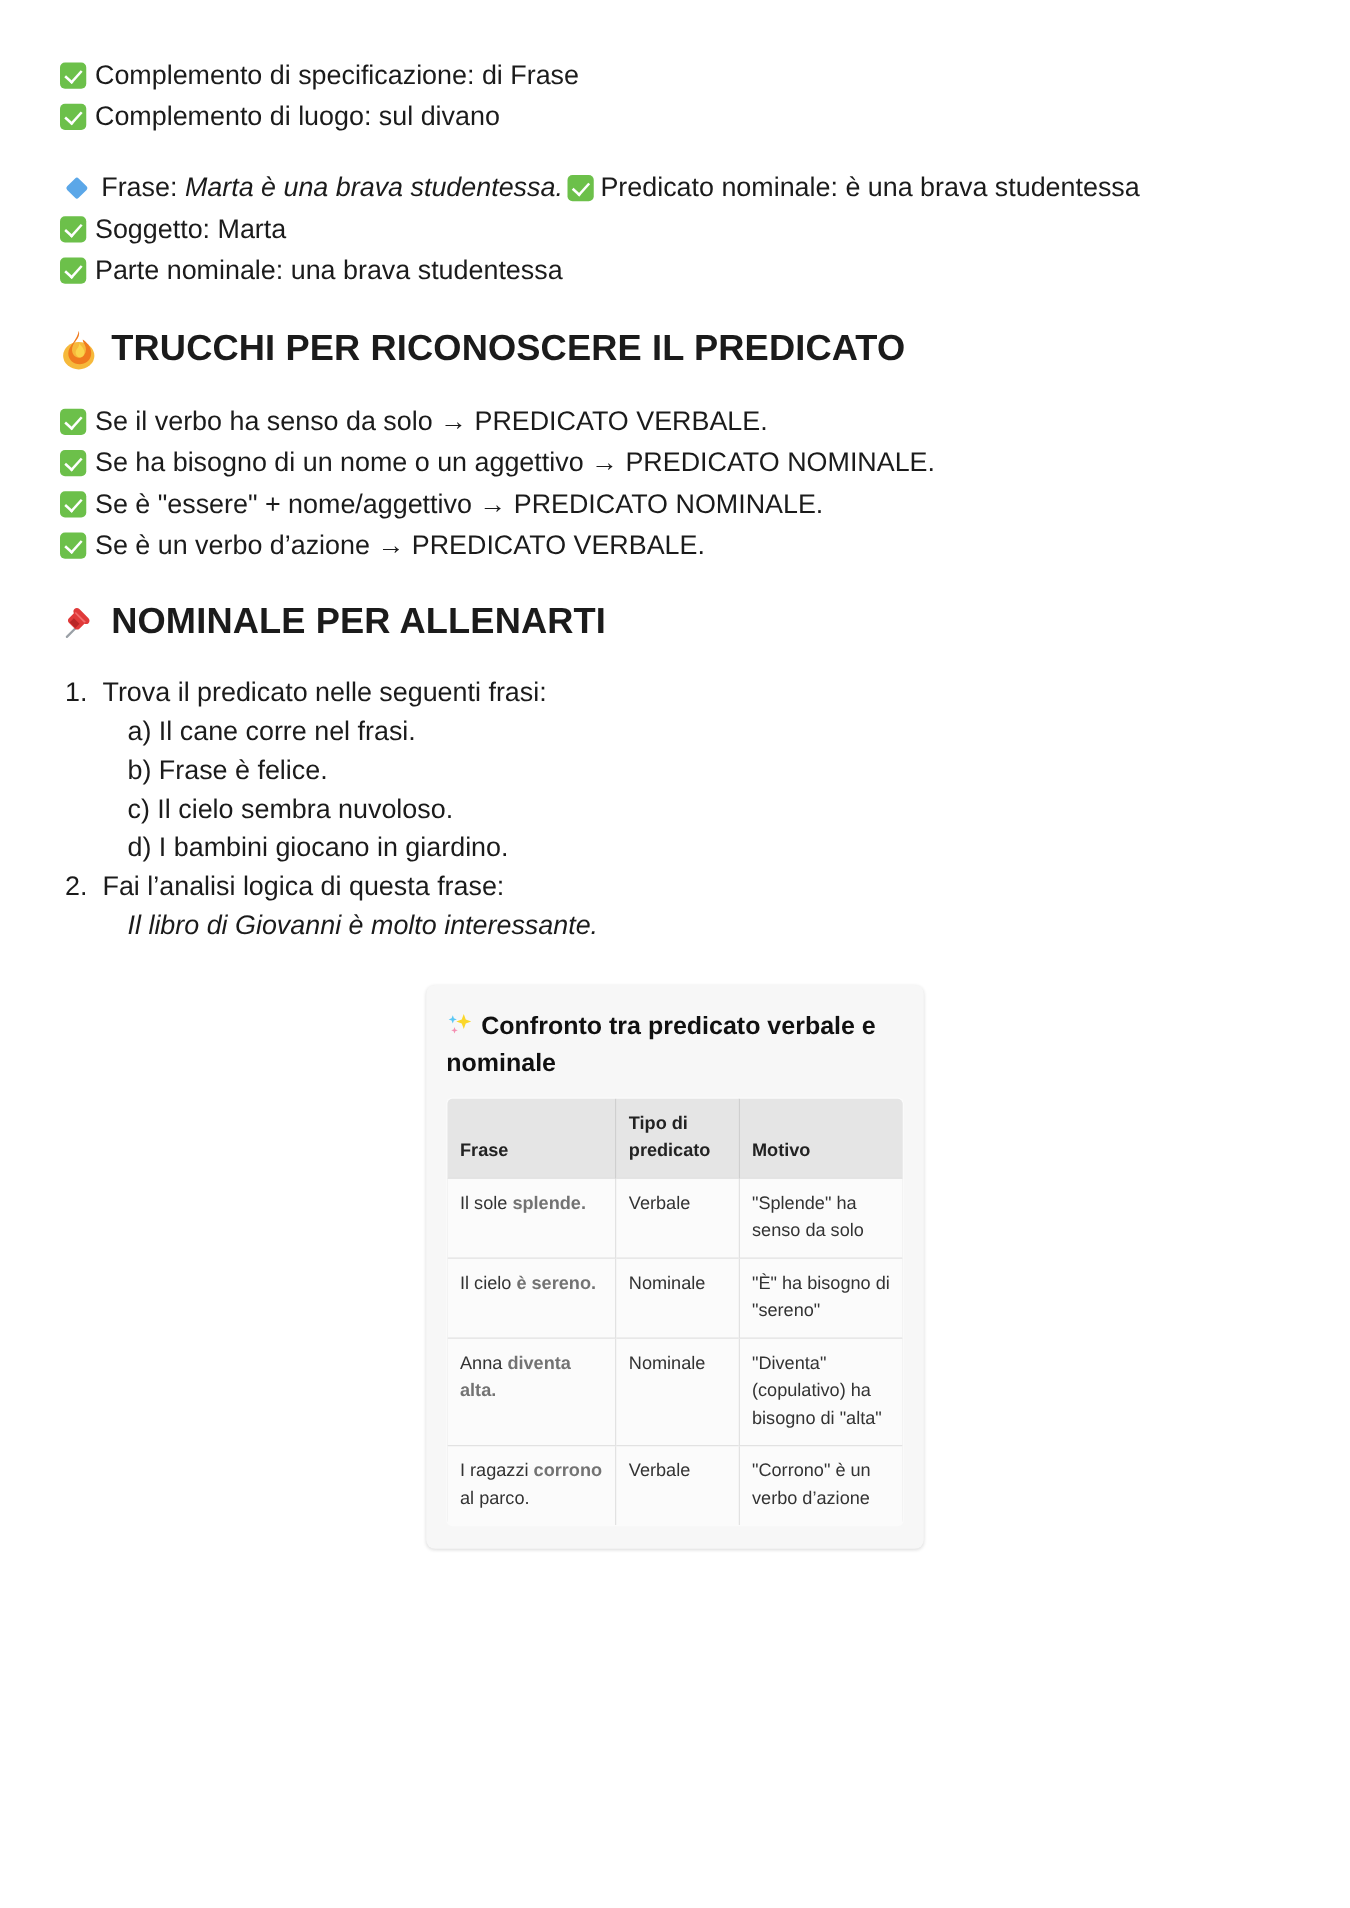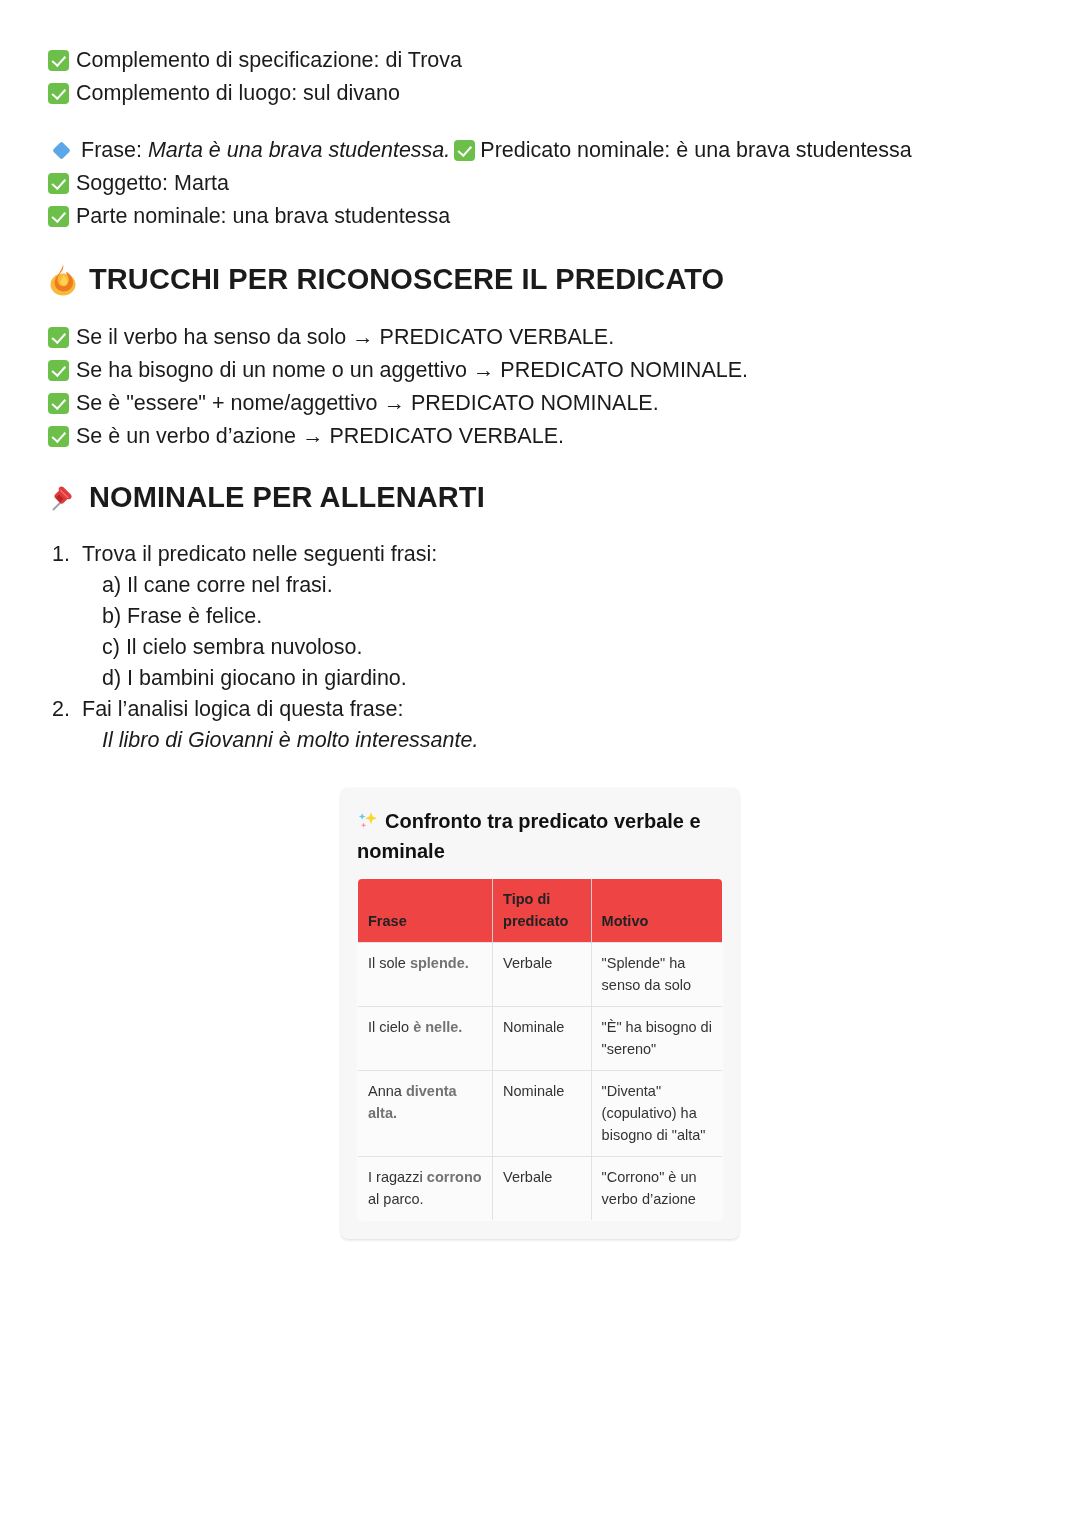--- a/index.html
+++ b/index.html
@@ -156,21 +156,21 @@
     font-size: 14.5px;
     line-height: 22px;
     color: #333333;
     background: #fbfbfb;
     border: 1px solid #dcdcdc;
     border-radius: 5px;
     overflow: hidden;
     table-layout: fixed;
   }
   table.cmp th {
-    background: #ef4444;
+    background: #e5e5e5;
     color: #222222;
     font-weight: bold;
     text-align: left;
     vertical-align: bottom;
     padding: 9px 10px 10px 10px;
     border-right: 1px solid #cfcfcf;
     height: 56px;
     box-sizing: border-box;
   }
   table.cmp th:last-child { border-right: none; }
@@ -187,21 +187,21 @@
   .b { font-weight: bold; color: #737373; }
 </style>
 </head>
 <body>
 
 <div class="page">
 
   <div>
     <div class="line">
       <span class="chk"></span>
-      <span class="txt">Complemento di specificazione: di Trova</span>
+      <span class="txt">Complemento di specificazione: di Frase</span>
     </div>
     <div class="line">
       <span class="chk"></span>
       <span class="txt">Complemento di luogo: sul divano</span>
     </div>
   </div>
 
   <div class="gap-sm"></div>
 
   <div>
@@ -314,21 +314,21 @@
             <th>Motivo</th>
           </tr>
         </thead>
         <tbody>
           <tr>
             <td><span>Il sole </span><span class="b">splende.</span><span></span></td>
             <td>Verbale</td>
             <td>"Splende" ha senso da solo</td>
           </tr>
           <tr>
-            <td><span>Il cielo </span><span class="b">è nelle.</span><span></span></td>
+            <td><span>Il cielo </span><span class="b">è sereno.</span><span></span></td>
             <td>Nominale</td>
             <td>"È" ha bisogno di "sereno"</td>
           </tr>
           <tr>
             <td><span>Anna </span><span class="b">diventa alta.</span><span></span></td>
             <td>Nominale</td>
             <td>"Diventa" (copulativo) ha bisogno di "alta"</td>
           </tr>
           <tr>
             <td><span>I ragazzi </span><span class="b">corrono</span><span> al parco.</span></td>

